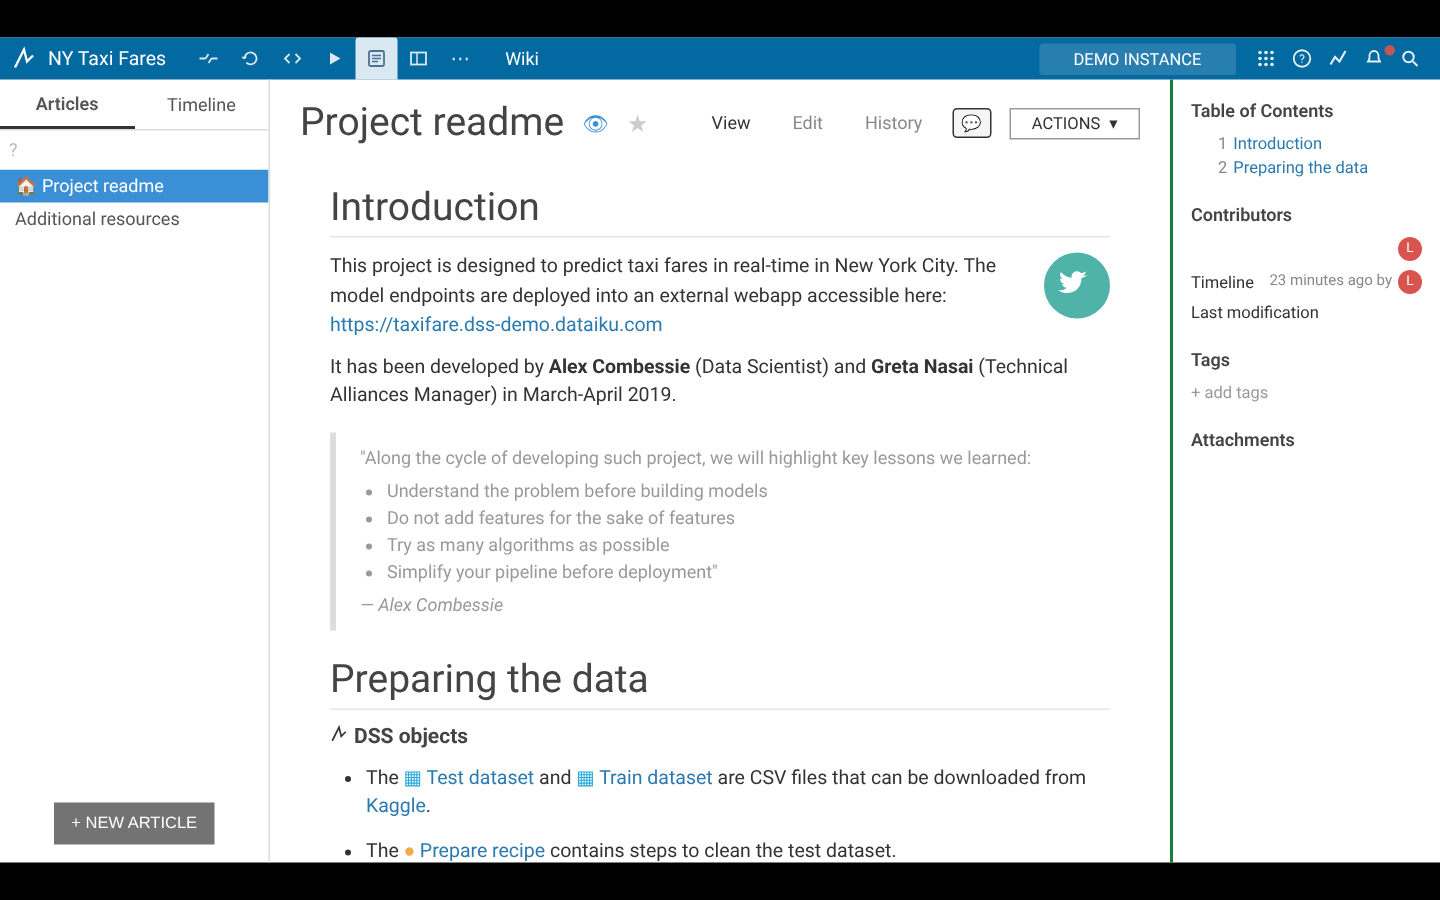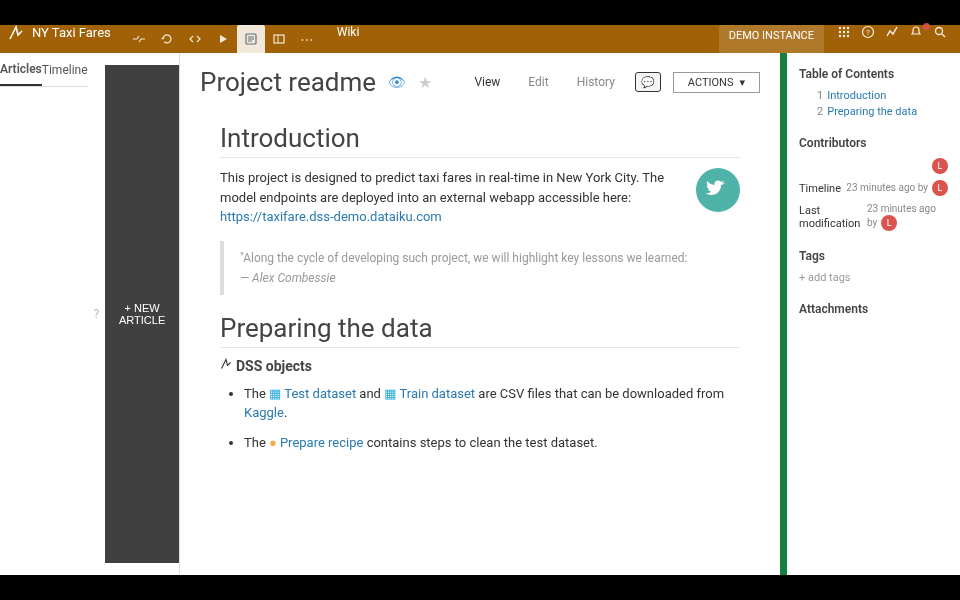--- a/index.html
+++ b/index.html
@@ -1,40 +1,40 @@
 <!DOCTYPE html>
 <html><head>
 <meta charset="utf-8">
 <style>
 *{box-sizing:border-box;margin:0;padding:0}
 body{font-family:-apple-system,BlinkMacSystemFont,"Segoe UI",Roboto,sans-serif;font-size:13px;color:#333;background:#fff;width:960px;height:600px;overflow:hidden;position:relative}
 .blackbar{height:25px;background:#000}
-.topbar{height:28px;background:#a16207;display:flex;color:#fff;padding:0 8px;font-size:13px}
+.topbar{height:28px;background:#0369a1;display:flex;align-items:center;color:#fff;padding:0 8px;font-size:13px}
 .topbar .logo{width:16px;height:16px;margin-right:8px}
 .topbar .projname{margin-right:14px}
 .topbar .ticon{width:28px;height:28px;display:flex;align-items:center;justify-content:center;opacity:.85;cursor:pointer}
 .topbar .active{background:#fff;color:#5a7493;border-radius:2px 2px 0 0;height:28px;align-self:flex-end}
 .topbar .wiki-lbl{margin-left:16px;font-size:12px}
 .topbar .spacer{flex:1}
-.topbar .demo{background:rgba(255,255,255,.15);padding:4px 10px;font-size:11px;border-radius:2px;margin-right:8px}
+.topbar .demo{background:rgba(255,255,255,.15);padding:4px 23px;font-size:11px;border-radius:2px;margin-right:8px}
 .topbar .ricon{width:24px;display:flex;justify-content:center;cursor:pointer;opacity:.9}
 .badge-dot{position:relative}
 .badge-dot::after{content:"";position:absolute;top:-2px;right:-2px;width:7px;height:7px;background:#d9534f;border-radius:50%}
 .main{display:flex;height:522px}
-.leftcol{width:180px;border-right:1px solid #ddd;display:flex;}
+.leftcol{width:180px;border-right:1px solid #ddd;display:flex;flex-direction:column}
 .lefttabs{display:flex;height:34px;border-bottom:1px solid #ddd}
 .lefttabs>div{flex:1;display:flex;align-items:center;justify-content:center;font-size:12px;color:#555;cursor:pointer}
 .lefttabs>.on{font-weight:600;border-bottom:2px solid #333}
 .searchrow{display:flex;align-items:center;padding:6px;gap:6px}
 .searchrow input{flex:1;border:1px solid #ccc;padding:4px 6px;font-size:11px;color:#888}
 .searchrow .q{color:#bbb;font-size:12px}
 .alist{flex:1;overflow:auto}
 .alist .item{padding:4px 10px;font-size:12px;cursor:pointer;color:#2a6496}
 .alist .sel{background:#3b8fd6;color:#fff}
-.newart{margin:12px auto;background:#404040;color:#fff;border:none;padding:8px 12px;font-size:11px;cursor:pointer}
+.newart{margin:12px auto;background:#737373;color:#fff;border:none;padding:8px 12px;font-size:11px;cursor:pointer}
 .midcol{flex:1;display:flex;flex-direction:column;overflow:hidden}
 .pgtitle{display:flex;align-items:center;padding:14px 20px 8px;gap:12px}
 .pgtitle h1{font-size:26px;font-weight:400;color:#444}
 .eye{color:#3b8fd6;font-size:14px}
 .star{color:#ccc;font-size:16px}
 .pgtitle .sp{flex:1}
 .pgtitle .tab{font-size:12px;color:#888;padding:0 8px;cursor:pointer}
 .pgtitle .tab.on{color:#333}
 .chat{width:26px;height:20px;border:1px solid #333;border-radius:3px;display:flex;align-items:center;justify-content:center;font-size:11px;background:#f5f5f5}
 .actions{border:1px solid #999;padding:3px 14px;font-size:11px;cursor:pointer;display:flex;align-items:flex-end;gap:6px}
@@ -46,21 +46,21 @@
 .quote{border-left:4px solid #ddd;padding:10px 16px;margin:14px 0;color:#999;font-size:12px}
 .quote ul{margin:8px 0 8px 18px}
 .quote li{margin:4px 0}
 .quote .attr{font-style:italic;margin-top:6px}
 .sub{font-size:14px;margin:10px 0 8px;display:flex;align-items:flex-start;gap:4px;color:#444}
 .article>ul{margin-left:24px}
 .article>ul>li{margin:10px 0;font-size:13px;line-height:1.5}
 .chip{display:inline-flex;align-items:center;gap:3px}
 .chip .ds{color:#28a9dd}
 .chip .rc{color:#f0ad4e}
-.rightcol{width:180px;border-left:7px solid #15803d;padding:14px 12px;font-size:12px;overflow:auto}
+.rightcol{width:180px;border-left:2px solid #15803d;padding:14px 12px;font-size:12px;overflow:auto}
 .rightcol h4{font-size:12px;font-weight:600;margin-bottom:8px;color:#444}
 .toc-it{margin:3px 18px;font-size:11px}
 .toc-it .n{color:#888;margin-right:4px}
 .toc-it a{color:#2a7ab0;text-decoration:none}
 .rsec{margin-top:18px}
 .rrow{display:flex;align-items:center;justify-content:space-between;margin:6px 0;font-size:11px}
 .rrow .k{color:#333}
 .rrow .v{color:#888;font-size:10px}
 .av{width:16px;height:16px;background:#d9534f;border-radius:50%;display:inline-flex;align-items:center;justify-content:center;color:#fff;font-size:9px;margin-left:4px}
 .addtag{color:#999;font-size:11px}
@@ -152,20 +152,24 @@
 
 <div class="main">
   <div class="leftcol">
     <div class="lefttabs">
       <div class="on">Articles</div>
       <div>Timeline</div>
     </div>
     <div class="searchrow">
       <span class="q">?</span>
     </div>
+    <div class="alist">
+      <div class="item sel">🏠 <span>Project readme</span></div>
+      <div class="item" style="color:#555">Additional resources</div>
+    </div>
     <button class="newart">+ NEW ARTICLE</button>
   </div>
 
   <div class="midcol">
     <div class="pgtitle">
       <h1>Project readme</h1>
       <span class="eye">👁</span>
       <span class="star">★</span>
       <span class="sp"></span>
       <span class="tab on">View</span>
@@ -176,22 +180,29 @@
     </div>
 
     <div class="article">
       <h2>Introduction</h2>
       <div class="birdlogo">
           <svg width="26" height="26" viewBox="0 0 26 26">
             <path d="M6 18c6 0 10-4 10-10 1 0 3-1 4-2-1 .3-2 .4-3 .3 1-.6 1.7-1.5 2-2.6-1 .6-2 .9-3 1.1C15 4 14 3.5 13 3.5c-2 0-3.6 1.6-3.6 3.6 0 .3 0 .6.1.8C6.5 7.7 4 6.2 2.3 4c-.3.6-.5 1.2-.5 1.9 0 1.2.6 2.3 1.6 3-.6 0-1.2-.2-1.7-.5v.1c0 1.7 1.2 3.2 2.9 3.5-.3.1-.6.1-1 .1-.2 0-.5 0-.7-.1.5 1.4 1.8 2.5 3.4 2.5C5 15.6 3.3 16.2 1.5 16.2c-.3 0-.6 0-.9-.1C2.2 17.3 4 18 6 18" fill="#fff"></path>
           </svg>
         </div>
       <p><span>This project is designed to predict taxi fares in real-time in New York City. The model endpoints are deployed into an external webapp accessible here: </span><a href="#">https://taxifare.dss-demo.dataiku.com</a></p>
+      <p><span>It has been developed by </span><b>Alex Combessie</b><span> (Data Scientist) and </span><b>Greta Nasai</b><span> (Technical Alliances Manager) in March-April 2019.</span></p>
       <div class="quote">
         <div>"Along the cycle of developing such project, we will highlight key lessons we learned:</div>
+        <ul>
+          <li>Understand the problem before building models</li>
+          <li>Do not add features for the sake of features</li>
+          <li>Try as many algorithms as possible</li>
+          <li>Simplify your pipeline before deployment"</li>
+        </ul>
         <div class="attr">— Alex Combessie</div>
       </div>
       <h2>Preparing the data</h2>
       <div class="sub">
           <svg width="12" height="12" viewBox="0 0 16 16">
             <path d="M2 14 L8 2 L10 10 L14 6" stroke="#333" stroke-width="1.5" fill="none"></path>
           </svg>
           <b>DSS objects</b>
         </div>
       <ul>
@@ -220,21 +231,20 @@
       <h4>Contributors</h4>
       <div class="rt">
           <span class="av">L</span>
         </div>
       <div class="rrow">
           <span class="k">Timeline</span>
           <span><span class="v">23 minutes ago by</span><span class="av">L</span></span>
         </div>
       <div class="rrow">
           <span class="k">Last modification</span>
-          <span><span class="v">23 minutes ago by</span><span class="av">L</span></span>
         </div>
     </div>
 
     <div class="rsec">
       <h4>Tags</h4>
       <div class="addtag">+ add tags</div>
     </div>
 
     <div class="rsec">
       <h4>Attachments</h4>

